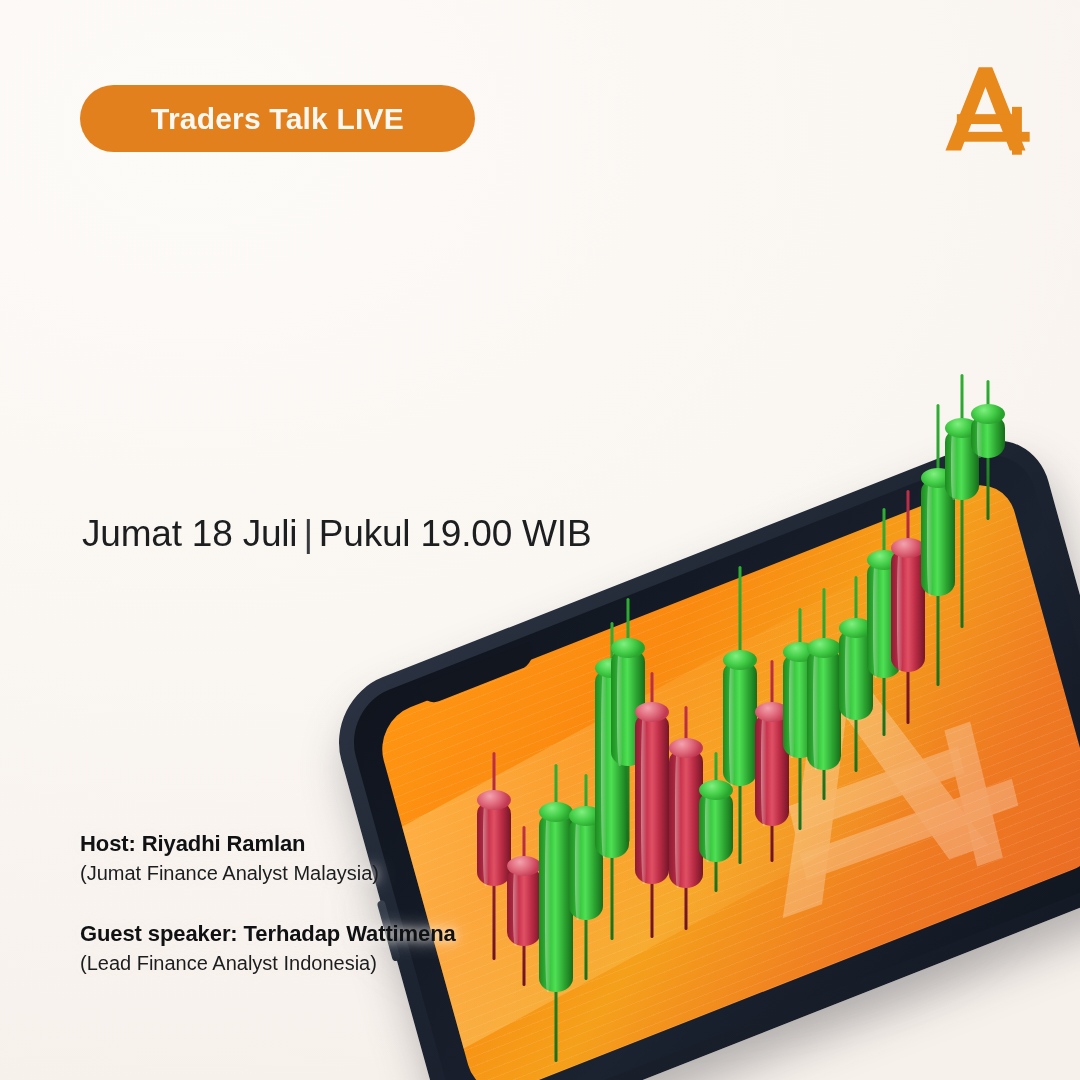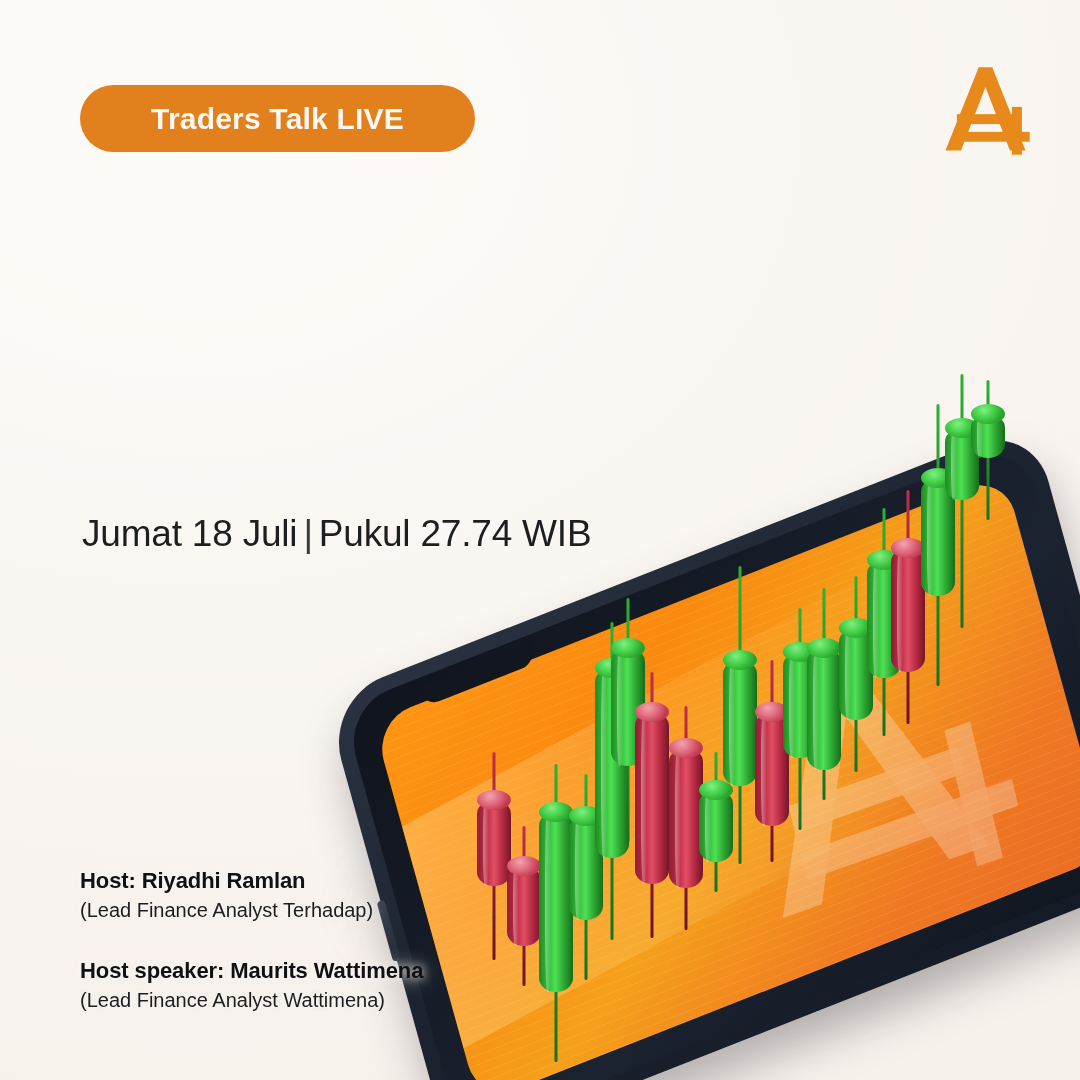--- a/index.html
+++ b/index.html
@@ -44,21 +44,21 @@
 
   .datetime{
     position:absolute;left:82px;top:513px;
     color:#1d1e20;
     font-size:37px;font-weight:normal;letter-spacing:-.2px;
     white-space:nowrap;
   }
   .datetime .sep{color:#3a3b3d;padding:0 6px;font-weight:300;}
 
   
-  .credits{position:absolute;left:80px;top:868px;z-index:40;}
+  .credits{position:absolute;left:80px;top:831px;z-index:40;}
   .cred-name{
     font-size:22px;font-weight:bold;color:#101113;
     letter-spacing:-.1px;white-space:nowrap;
     text-shadow:0 0 10px rgba(250,246,242,.95),0 0 20px rgba(250,246,242,.8);
   }
   .cred-sub{
     font-size:20px;font-weight:normal;color:#1c1d1f;
     margin-top:5px;white-space:nowrap;
     text-shadow:0 0 10px rgba(250,246,242,.95),0 0 20px rgba(250,246,242,.8);
   }
@@ -325,27 +325,27 @@
 
   <svg class="logo" viewBox="0 0 200 200">
     <path d="M86 18 L112 18 L176 178 L146 178 L99 56 L52 178 L22 178 Z" fill="#e8891b"></path>
     <rect x="44" y="108" width="112" height="19" fill="#e8891b"></rect>
     <rect x="44" y="142" width="140" height="19" fill="#e8891b"></rect>
     <rect x="150" y="94" width="19" height="92" fill="#e8891b"></rect>
   </svg>
 
 
   <div class="datetime">
-    <span>Jumat 18 Juli</span><span class="sep">|</span><span>Pukul 27.74 WIB</span>
+    <span>Jumat 18 Juli</span><span class="sep">|</span><span>Pukul 19.00 WIB</span>
   </div>
 
   <div class="credits">
     <div class="cred-block">
       <div class="cred-name">Host: Riyadhi Ramlan</div>
-      <div class="cred-sub">(Lead Finance Analyst Terhadap)</div>
+      <div class="cred-sub">(Jumat Finance Analyst Malaysia)</div>
     </div>
     <div class="cred-block second">
-      <div class="cred-name">Host speaker: Maurits Wattimena</div>
-      <div class="cred-sub">(Lead Finance Analyst Wattimena)</div>
+      <div class="cred-name">Guest speaker: Terhadap Wattimena</div>
+      <div class="cred-sub">(Lead Finance Analyst Indonesia)</div>
     </div>
   </div>
 
 </div>
 
 </body></html>

